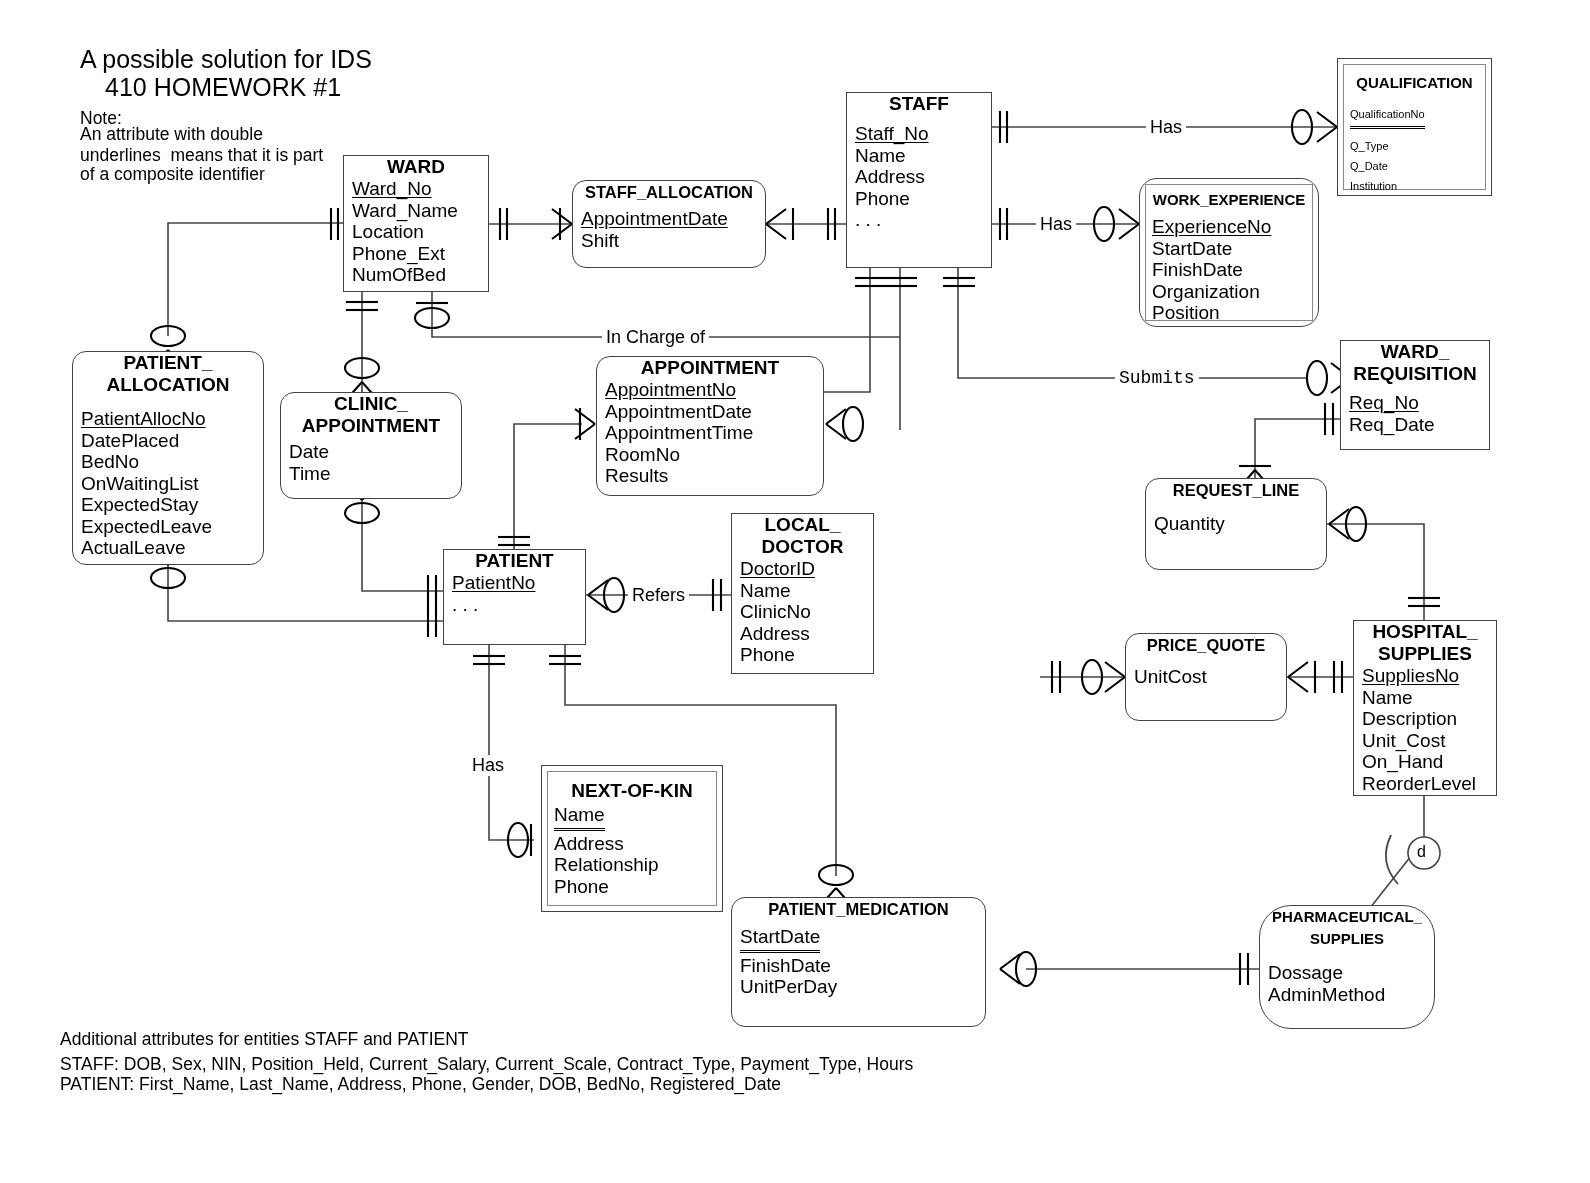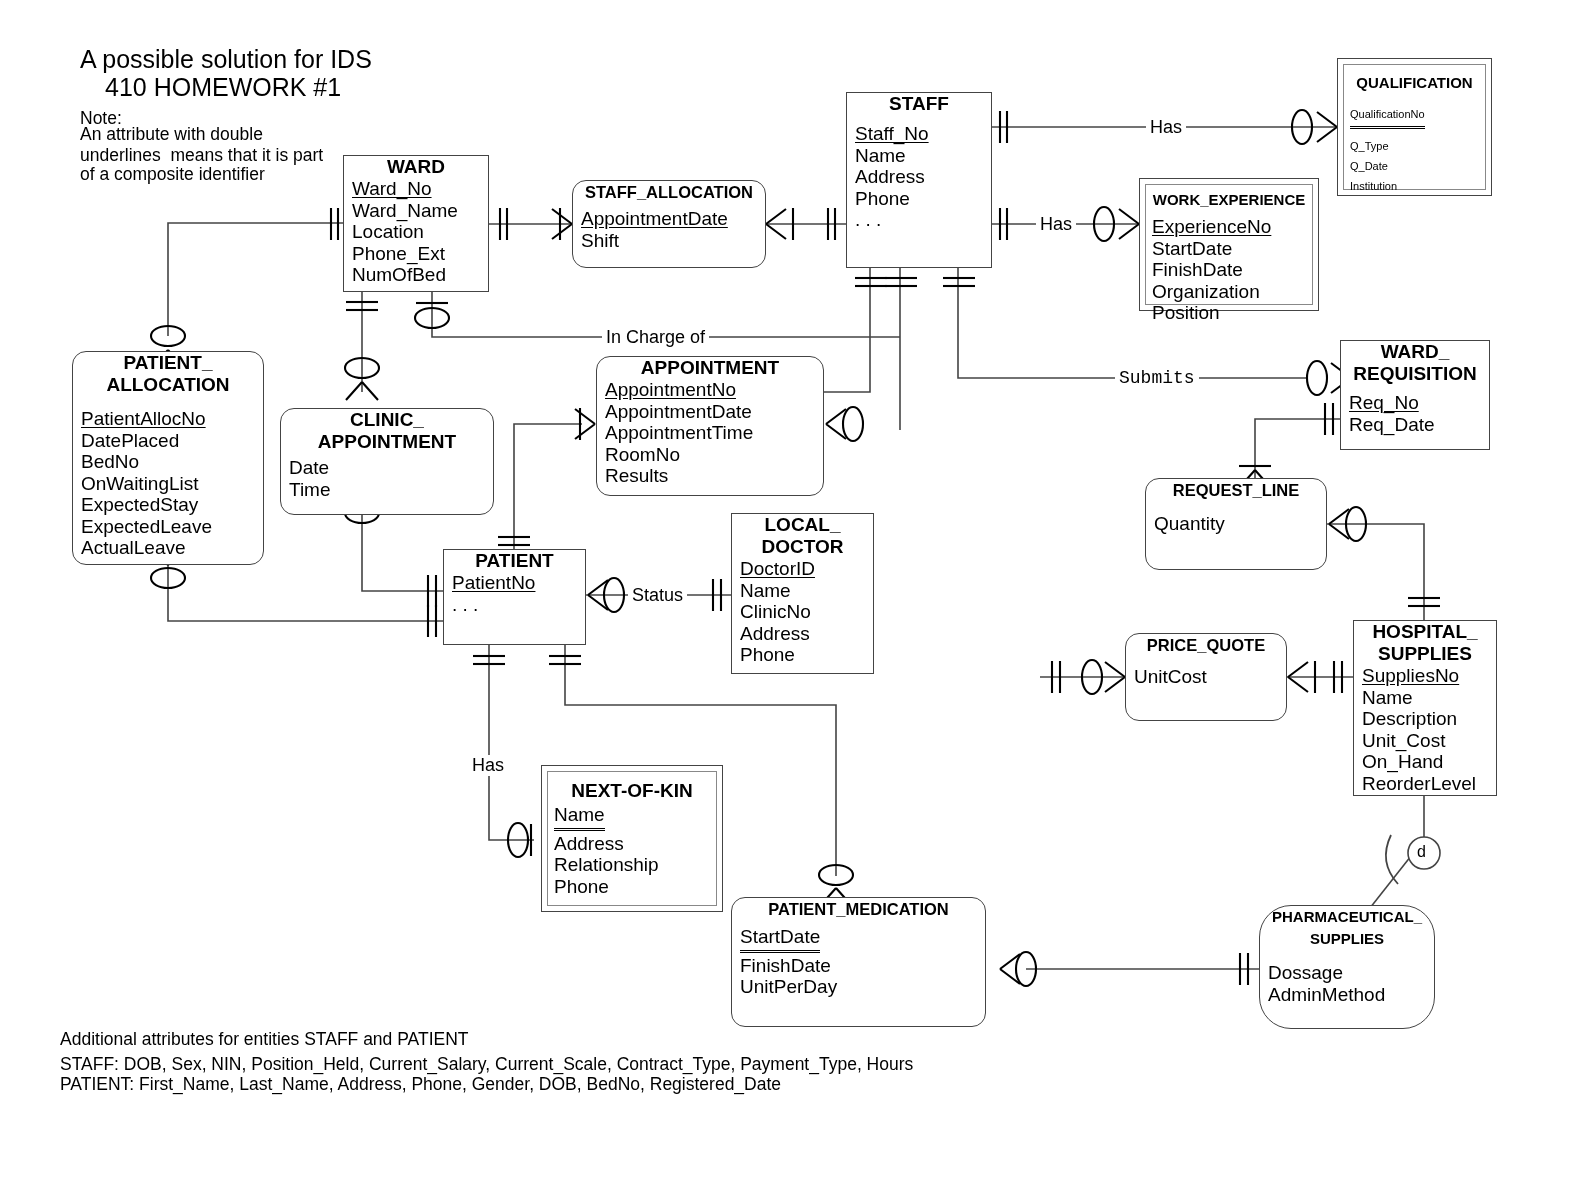--- a/index.html
+++ b/index.html
@@ -218,21 +218,21 @@
   <div class="note" style="left:80px;top:164px;">of a composite identifier</div>
 
   <div class="footnote" style="left:60px;top:1029px;text-align:center;">Additional attributes for entities STAFF and PATIENT</div>
   <div class="footnote" style="left:60px;top:1054px;">STAFF: DOB, Sex, NIN, Position_Held, Current_Salary, Current_Scale, Contract_Type, Payment_Type, Hours</div>
   <div class="footnote" style="left:60px;top:1074px;">PATIENT: First_Name, Last_Name, Address, Phone, Gender, DOB, BedNo, Registered_Date</div>
 
   <div class="relabel" style="left:1146px;top:117px;">Has</div>
   <div class="relabel" style="left:1036px;top:214px;">Has</div>
   <div class="relabel" style="left:602px;top:327px;">In Charge of</div>
   <div class="relabel" style="left:1115px;top:368px;font-family:Liberation Mono, monospace;">Submits</div>
-  <div class="relabel" style="left:628px;top:585px;">Status</div>
+  <div class="relabel" style="left:628px;top:585px;">Refers</div>
   <div class="relabel" style="left:468px;top:755px;">Has</div>
   <div style="position:absolute;left:1417px;top:843px;font-size:16px;">d</div>
 
   <div class="ent" style="left:343px;top:155px;width:146px;height:137px;">
     <div class="body">
       <div class="hd">WARD</div>
       <div class="at u1">Ward_No</div>
       <div class="at">Ward_Name</div>
       <div class="at">Location</div>
       <div class="at">Phone_Ext</div>
@@ -262,21 +262,21 @@
   <div class="ent weak" style="left:1337px;top:58px;width:155px;height:138px;">
     <div class="inner">
       <div class="hd xs" style="padding-top:5px;">QUALIFICATION</div>
       <div class="at sm u2" style="margin-top:10px;"><span>QualificationNo</span></div>
       <div class="at sm" style="margin-top:7px;">Q_Type</div>
       <div class="at sm">Q_Date</div>
       <div class="at sm">Institution</div>
     </div>
   </div>
 
-  <div class="ent weak" style="left:1139px;top:178px;width:180px;height:133px;">
+  <div class="ent weak" style="left:1139px;top:178px;width:180px;height:149px;border-radius:18px;">
     <div class="inner">
       <div class="hd xs" style="padding-top:2px;">WORK_EXPERIENCE</div>
       <div class="at u1" style="margin-top:5px;">ExperienceNo</div>
       <div class="at">StartDate</div>
       <div class="at">FinishDate</div>
       <div class="at">Organization</div>
       <div class="at">Position</div>
     </div>
   </div>
 
@@ -287,21 +287,21 @@
       <div class="at u1" style="margin-top:12px;">PatientAllocNo</div>
       <div class="at">DatePlaced</div>
       <div class="at">BedNo</div>
       <div class="at">OnWaitingList</div>
       <div class="at">ExpectedStay</div>
       <div class="at">ExpectedLeave</div>
       <div class="at">ActualLeave</div>
     </div>
   </div>
 
-  <div class="ent soft" style="left:280px;top:408px;width:214px;height:107px;">
+  <div class="ent soft" style="left:280px;top:392px;width:182px;height:107px;">
     <div class="body pad6">
       <div class="hd">CLINIC_
 APPOINTMENT</div>
       <div class="at" style="margin-top:4px;">Date</div>
       <div class="at">Time</div>
     </div>
   </div>
 
   <div class="ent soft" style="left:596px;top:356px;width:228px;height:140px;">
     <div class="body pad6">

